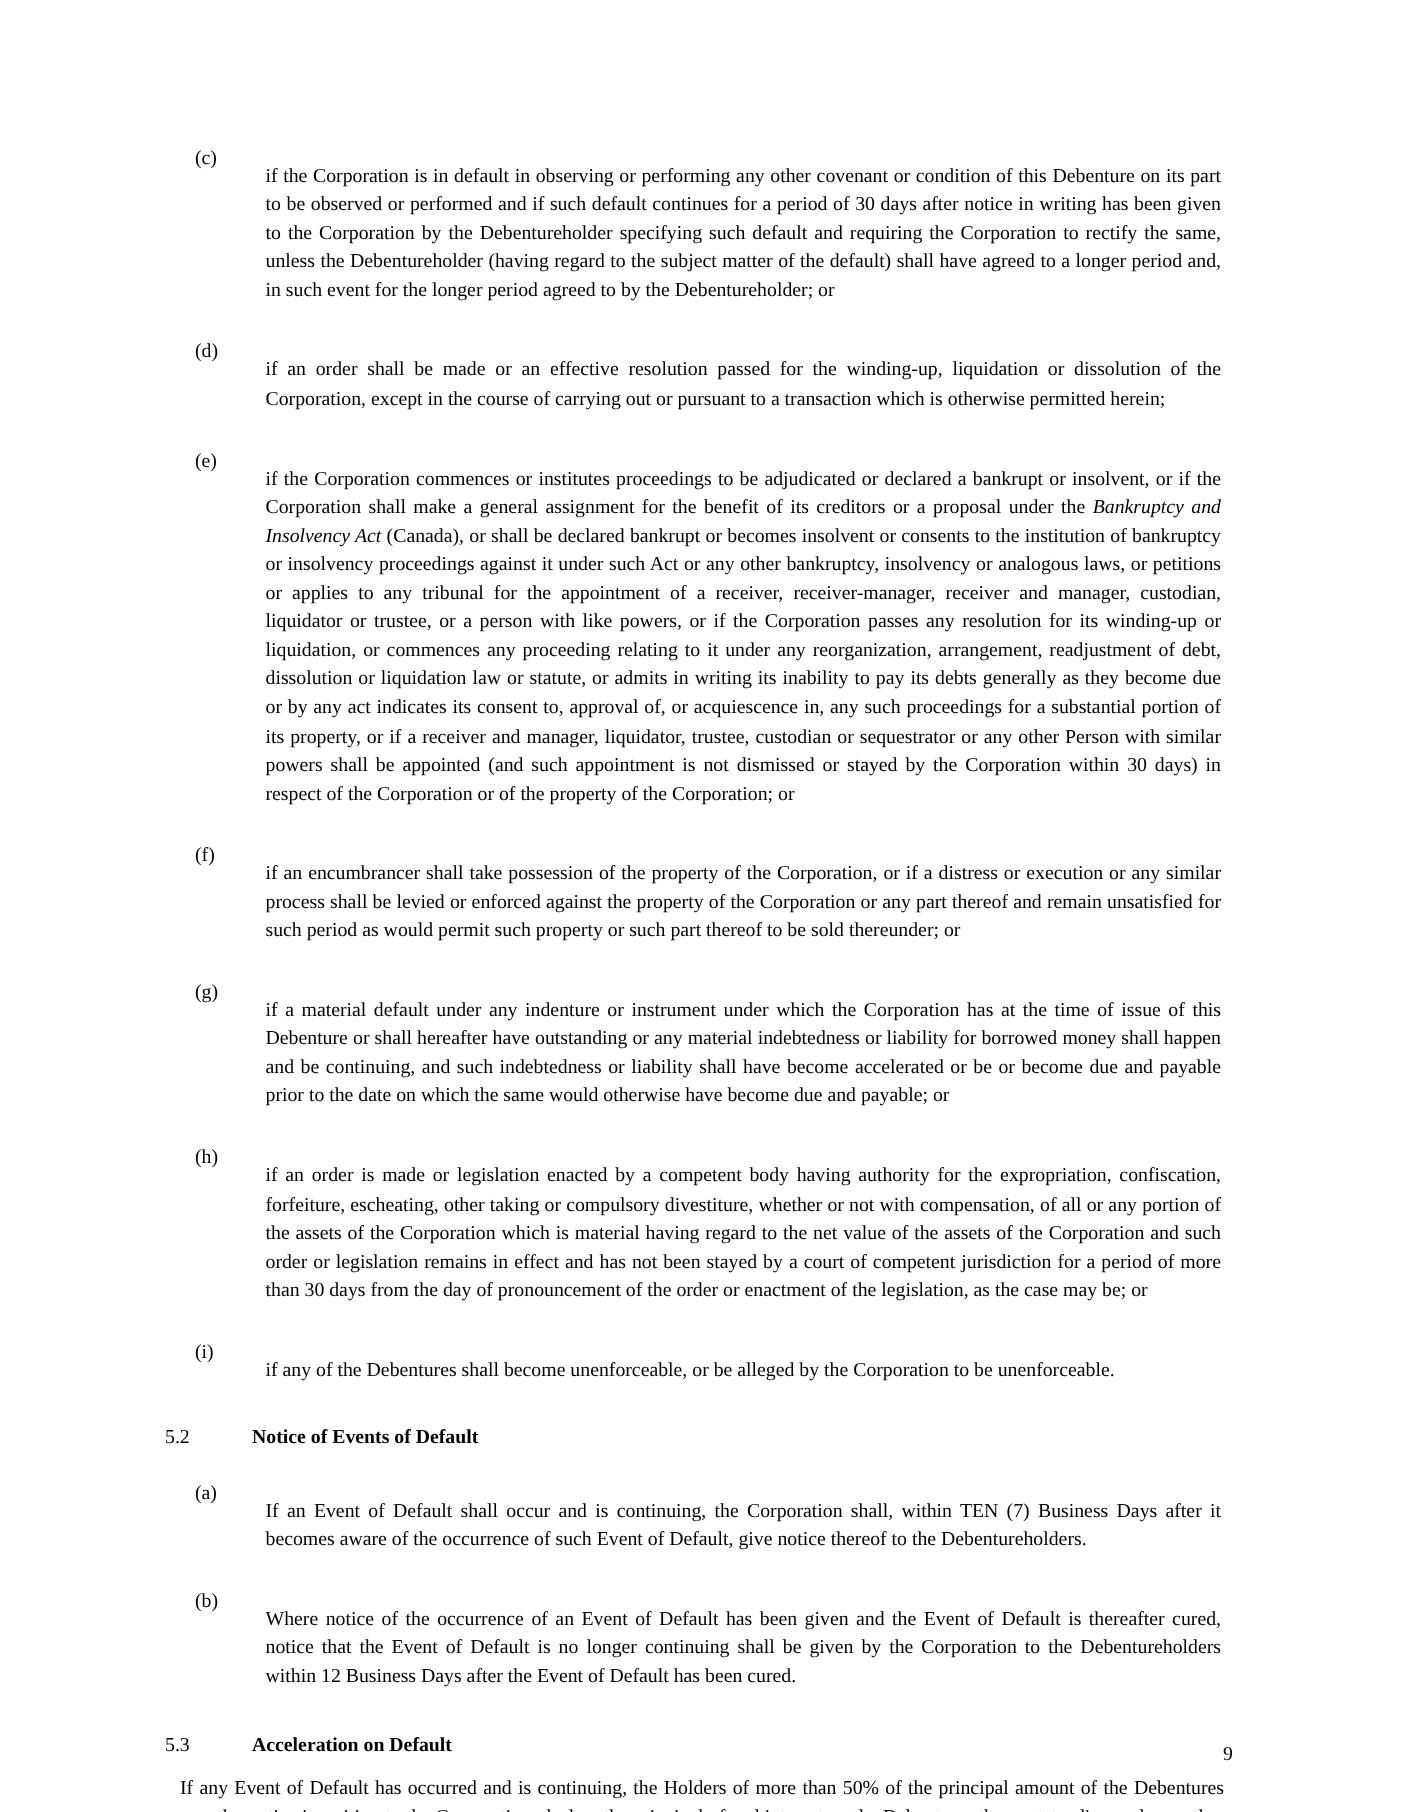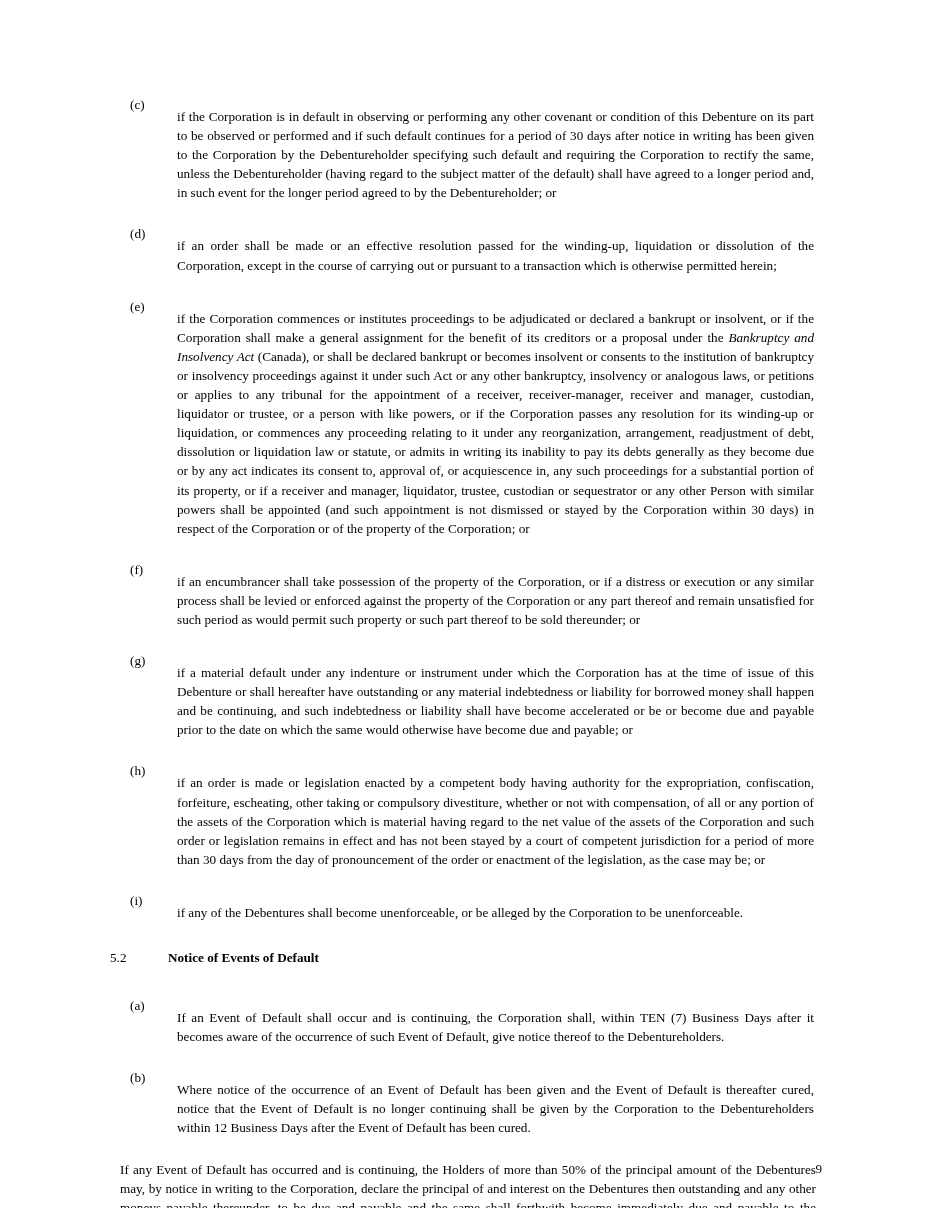--- a/index.html
+++ b/index.html
@@ -17,21 +17,21 @@
     inset: 0;
     padding: 95px 108px 0 110px;
     font-size: 13.2px;
     line-height: 19.1px;
     background: #ffffff;
   }
   .clauses { margin-left: 20px; }
   .clause { display: flex; margin-bottom: 10px; }
   .clabel { flex: 0 0 35px; width: 35px; }
   .ctext { flex: 1; text-align: justify; margin: 12px; }
-  .section-heading { display: flex; margin-top: 14px; margin-bottom: 29px; }
+  .section-heading { display: flex; margin-top: 14px; margin-bottom: 18px; }
   .secnum { flex: 0 0 58px; width: 58px; }
   .sectitle { font-weight: 700; }
   .section-heading.tight { margin-bottom: 2px; }
   .bodytext { text-align: justify; margin: 10px; }
   .page-number { position: absolute; right: 112px; bottom: 30px; font-size: 13.2px; }
   em { font-style: italic; }
 </style>
 </head>
 <body>
 
@@ -88,18 +88,22 @@
       <p class="ctext">If an Event of Default shall occur and is continuing, the Corporation shall, within TEN (7) Business Days after it becomes aware of the occurrence of such Event of Default, give notice thereof to the Debentureholders.</p>
     </div>
 
     <div class="clause">
       <span class="clabel">(b)</span>
       <p class="ctext">Where notice of the occurrence of an Event of Default has been given and the Event of Default is thereafter cured, notice that the Event of Default is no longer continuing shall be given by the Corporation to the Debentureholders within 12 Business Days after the Event of Default has been cured.</p>
     </div>
 
   </section>
 
+  <div class="section-heading tight">
+    <span class="secnum">5.3</span>
+    <span class="sectitle">Acceleration on Default</span>
+  </div>
 
   <p class="bodytext">If any Event of Default has occurred and is continuing, the Holders of more than 50% of the principal amount of the Debentures may, by notice in writing to the Corporation, declare the principal of and interest on the Debentures then outstanding and any other moneys payable thereunder, to be due and payable and the same shall forthwith become immediately due and payable to the Debentureholders, and the Corporation shall pay forthwith to the</p>
 
   <div class="page-number">9</div>
 
 </div>
 
 </body></html>

